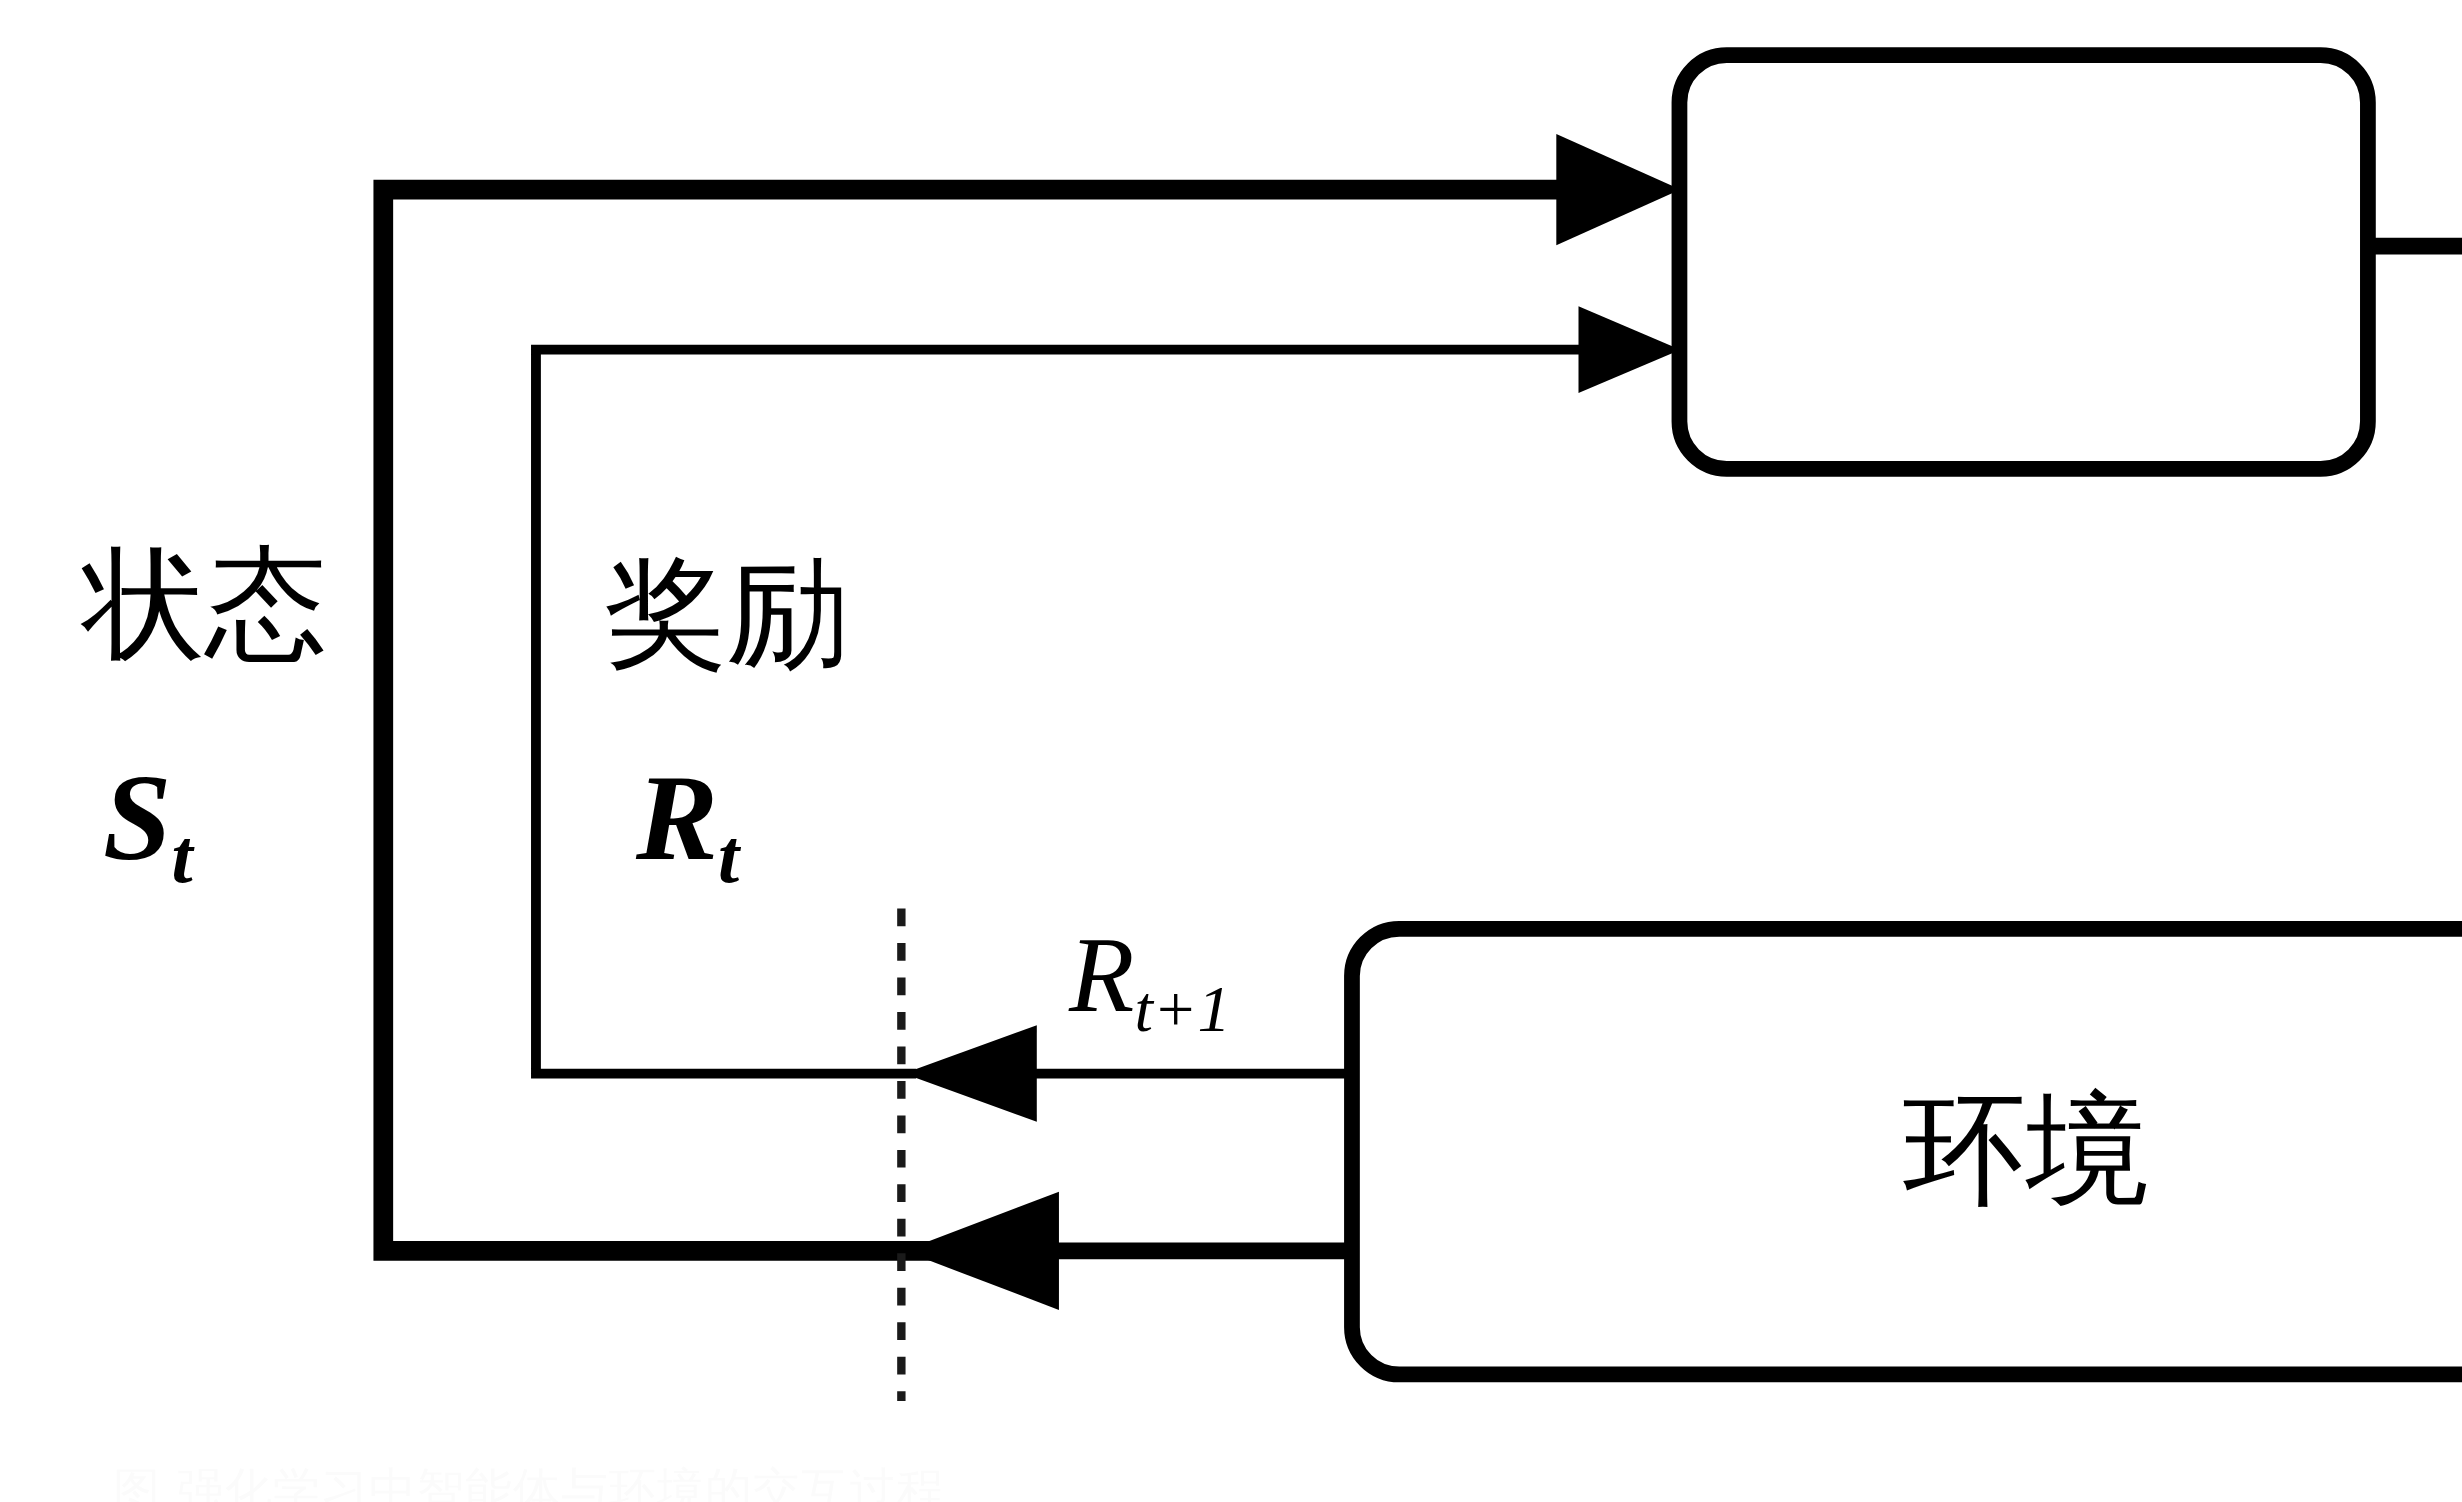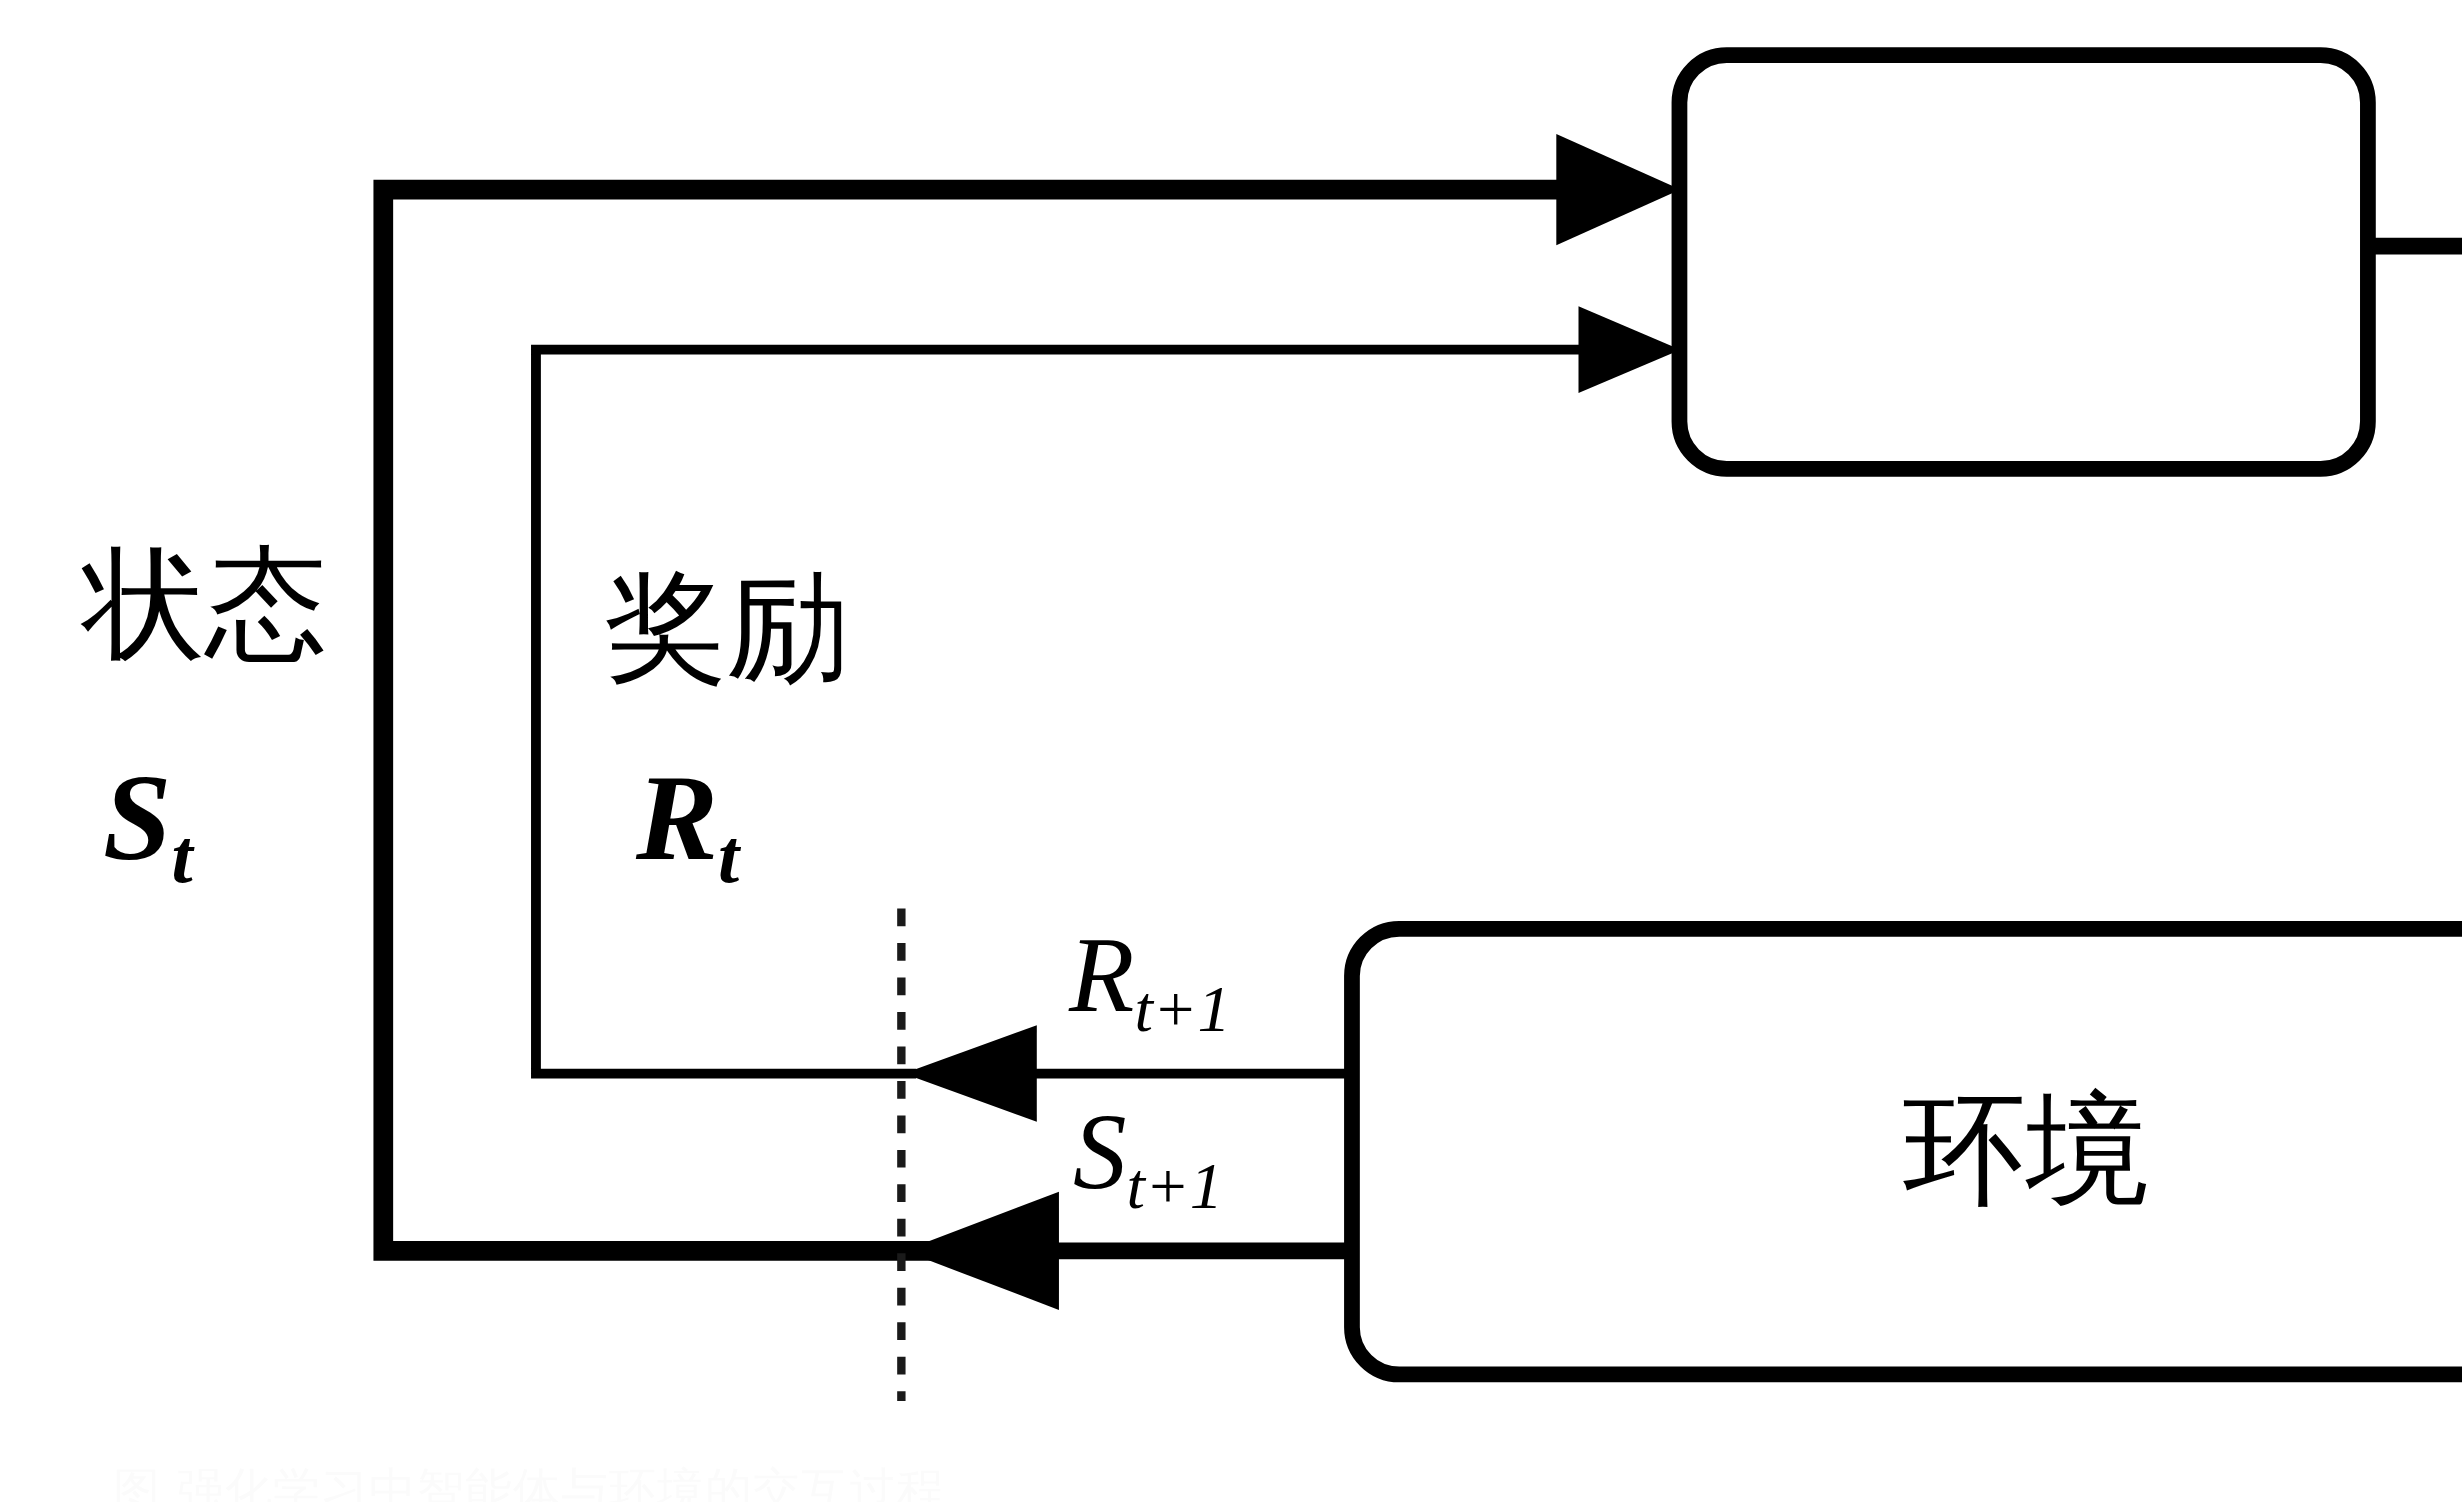--- a/index.html
+++ b/index.html
@@ -115,23 +115,22 @@
 
     <rect x="2745" y="1886" width="2737" height="905" rx="96" ry="96" fill="#ffffff" stroke="#000000" stroke-width="32"></rect>
   </svg>
 
 
   <div class="box-label cjk" style="left:1352px; top:929px; width:1348px; height:446px; font-size:123px;">环境</div>
 
   <div class="lbl cjk" style="left:83px; top:543px; font-size:122px;">状态</div>
   <div class="lbl math" style="left:103px; top:724px; font-size:123px;"><span>S</span><span class="sub">t</span></div>
 
-  <div class="lbl cjk" style="left:605px; top:566px; font-size:122px;">奖励</div>
+  <div class="lbl cjk" style="left:605px; top:552px; font-size:122px;">奖励</div>
   <div class="lbl math" style="left:636px; top:724px; font-size:123px;"><span>R</span><span class="sub">t</span></div>
 
   <div class="lbl math-lite" style="left:1069px; top:922px; font-size:107px;"><span>R</span><span class="sub">t+1</span></div>
 
-  <div class="lbl math-lite" style="left:1073px; top:1099px; font-size:107px;"><span>S</span><span class="sub">t+1</span></div>
 
   <div id="caption">图 强化学习中智能体与环境的交互过程</div>
 
 </div>
 
 
 </body></html>

